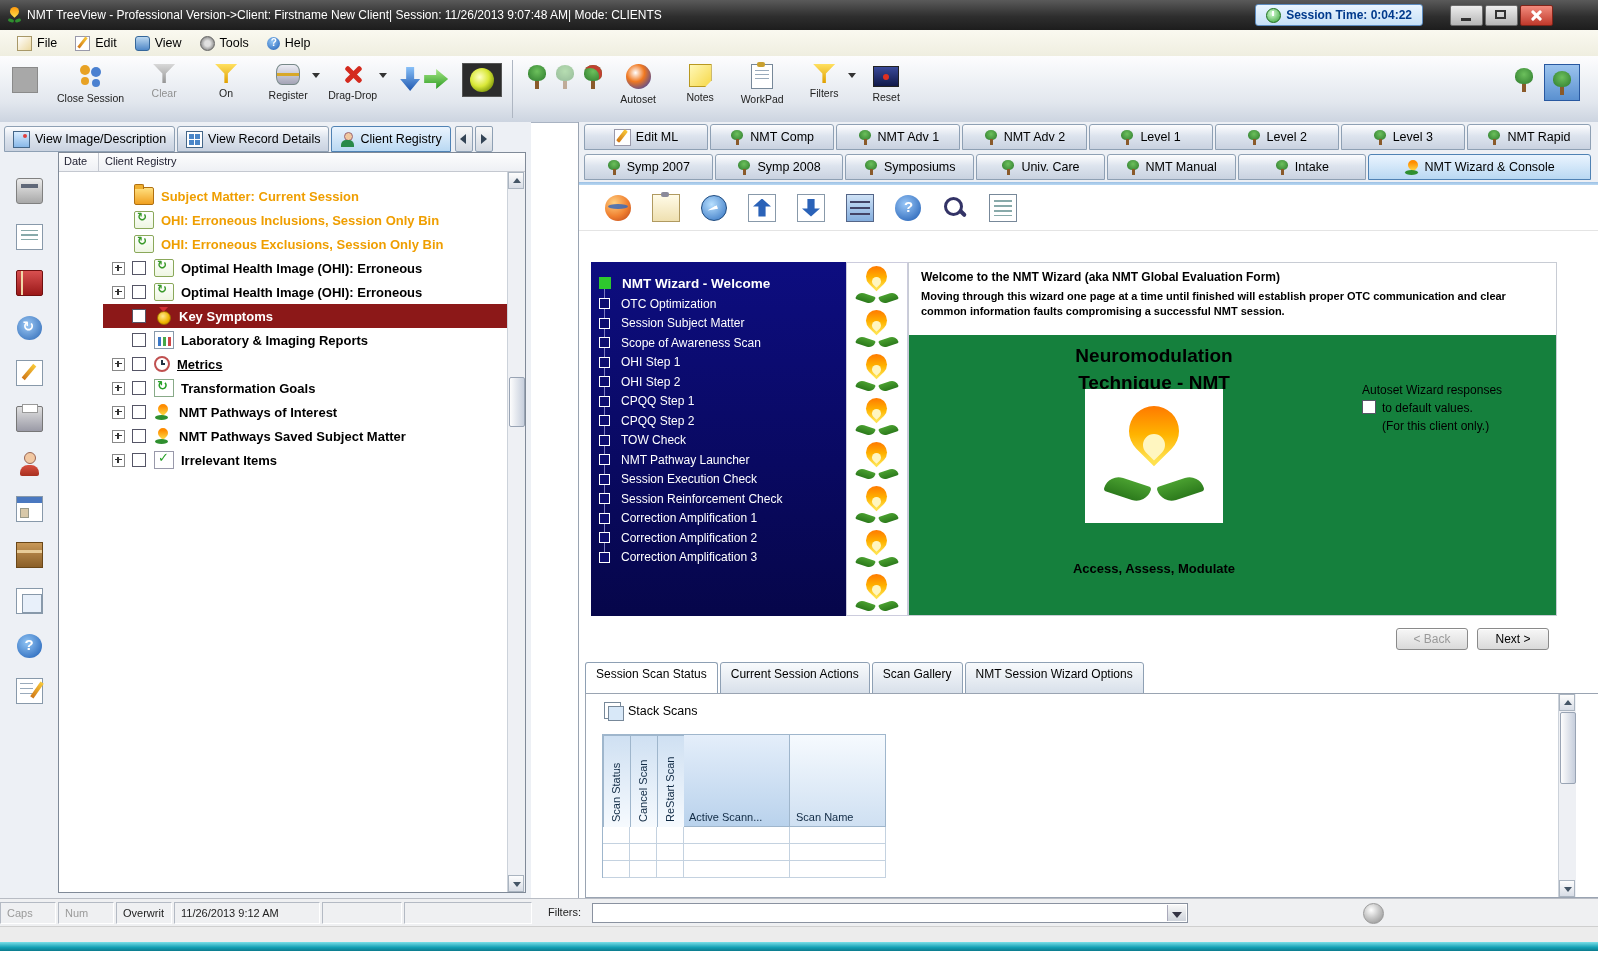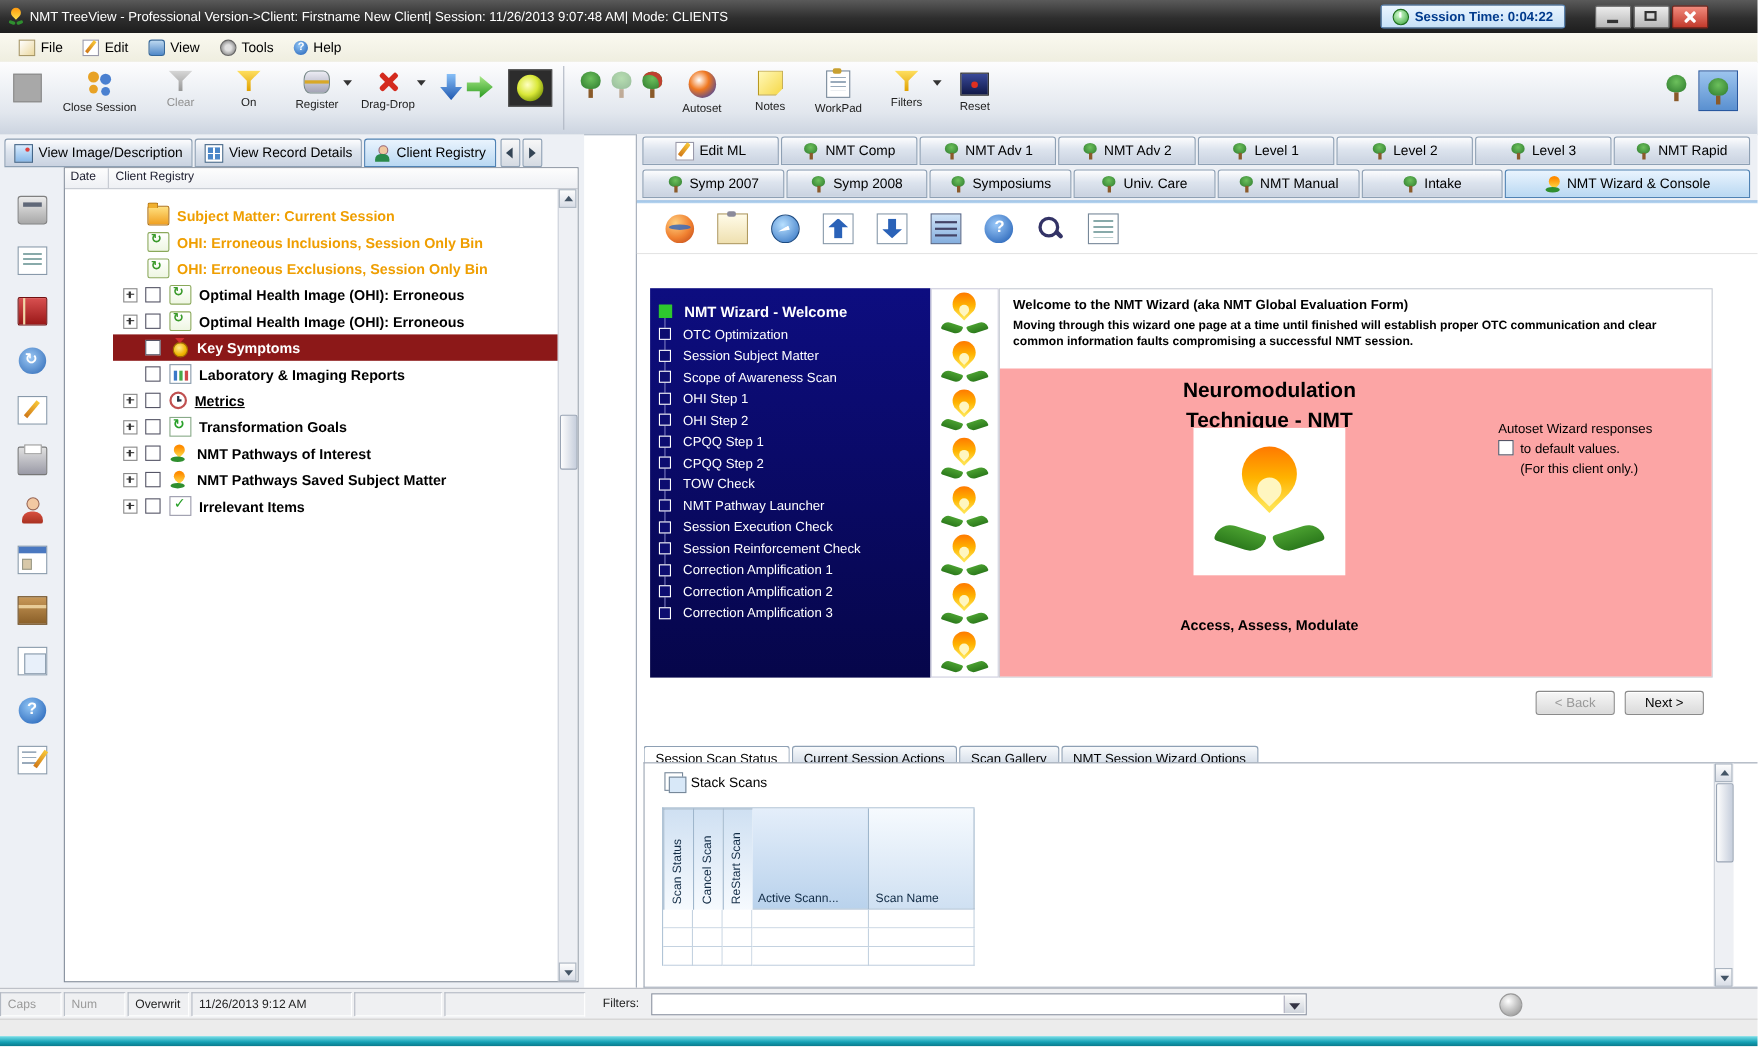--- a/index.html
+++ b/index.html
@@ -229,40 +229,40 @@
   .flame{position:relative;width:44px;height:40px;margin:0 auto;flex:none;}
   .flame i{position:absolute;}
   .flame .fb{left:11px;top:1px;width:21px;height:21px;background:linear-gradient(135deg,#ffe14d 10%,#ffb300 45%,#ff7a00 85%);border-radius:0 50% 50% 50%;transform:rotate(-135deg);}
   .flame .fi{left:17px;top:12px;width:9px;height:9px;background:#fff6c0;border-radius:0 50% 50% 50%;transform:rotate(-135deg);}
   .flame .ll{left:1px;bottom:3px;width:19px;height:8px;background:linear-gradient(#4aa030,#2c7a1c);border-radius:10px 2px 10px 2px;transform:rotate(18deg);}
   .flame .lr{right:1px;bottom:3px;width:19px;height:8px;background:linear-gradient(#4aa030,#2c7a1c);border-radius:2px 10px 2px 10px;transform:rotate(-18deg);}
   .wiz-content{position:absolute;left:329px;top:0;width:649px;height:100%;border:1px solid #c8ccd4;box-sizing:border-box;background:#fff;}
   .wc-head{padding:7px 12px 0;}
   .wc-title{font-size:12px;font-weight:bold;}
   .wc-body{font-size:11px;font-weight:bold;margin-top:5px;line-height:1.4;max-width:620px;}
-  .wc-blue{position:absolute;left:0;right:0;top:72px;bottom:0;background:#fca5a5;}
+  .wc-blue{position:absolute;left:0;right:0;top:72px;bottom:0;background:#15803d;}
   .brand{position:absolute;left:30px;top:8px;width:430px;text-align:center;font-size:19px;font-weight:bold;line-height:1.4;}
   .logo-box{position:absolute;left:176px;top:54px;width:138px;height:134px;background:#fff;display:flex;align-items:center;justify-content:center;}
   .flame-big{position:relative;width:104px;height:104px;}
   .flame-big i{position:absolute;}
   .flame-big .fb{left:27px;top:2px;width:50px;height:50px;background:linear-gradient(135deg,#ffe14d 10%,#ffb300 45%,#ff7a00 85%);border-radius:0 50% 50% 50%;transform:rotate(-135deg);}
   .flame-big .fi{left:41px;top:30px;width:22px;height:22px;background:#fff6c0;border-radius:0 50% 50% 50%;transform:rotate(-135deg);}
   .flame-big .ll{left:3px;bottom:10px;width:45px;height:18px;background:linear-gradient(#4aa030,#2c7a1c);border-radius:20px 4px 20px 4px;transform:rotate(18deg);}
   .flame-big .lr{right:3px;bottom:10px;width:45px;height:18px;background:linear-gradient(#4aa030,#2c7a1c);border-radius:4px 20px 4px 20px;transform:rotate(-18deg);}
   .tagline{position:absolute;left:30px;top:226px;width:430px;text-align:center;font-weight:bold;font-size:13px;}
   .autoset{position:absolute;right:16px;top:46px;width:178px;font-size:12px;line-height:1.5;}
   .as-cb{display:inline-block;width:12px;height:12px;border:1px solid #556;background:#fff;margin-right:6px;vertical-align:-2px;margin-left:-20px;}
   .as-l2{padding-left:20px;}
   .wiz-btns{position:absolute;left:329px;top:506px;width:649px;display:flex;justify-content:flex-end;gap:9px;padding-right:8px;box-sizing:border-box;}
   .btn{width:72px;height:22px;font-size:12px;background:linear-gradient(#f7f7f7,#dadada);border:1px solid #8a8a8a;border-radius:3px;box-shadow:inset 0 1px 0 #fff;font-family:inherit;}
   .btn.back{color:#999;}
 
   
   .bottom-tabs{position:absolute;left:6px;top:546px;display:flex;align-items:flex-end;height:26px;}
-  .btab{height:16px;box-sizing:border-box;border:1px solid #8ea0b4;background:linear-gradient(#f8fafc,#d8e0ea);padding:4px 10px;font-size:12px;border-radius:3px 3px 0 0;margin-right:2px;white-space:nowrap;cursor:default;margin-top:20px;}
+  .btab{height:32px;box-sizing:border-box;border:1px solid #8ea0b4;background:linear-gradient(#f8fafc,#d8e0ea);padding:4px 10px;font-size:12px;border-radius:3px 3px 0 0;margin-right:2px;white-space:nowrap;cursor:default;margin-top:20px;}
   .btab.active{background:#fff;border-bottom-color:#fff;}
   .scan-panel{position:absolute;left:6px;top:571px;right:0;bottom:0;background:#fff;border:1px solid #9aa4b2;border-right:none;box-sizing:border-box;}
   .stack-head{display:flex;align-items:center;gap:7px;padding:8px 0 0 18px;font-size:12.5px;}
   .stack-ico{width:15px;height:15px;position:relative;background:#fff;border:1px solid #778899;flex:none;}
   .stack-ico::before{content:"";position:absolute;left:3px;top:3px;width:14px;height:13px;background:#d8e8f8;border:1px solid #778899;}
   .scan-grid{position:absolute;left:16px;top:40px;border-left:1px solid #9fb6cc;border-top:1px solid #9fb6cc;display:grid;grid-template-columns:27px 27px 27px 106px 96px;grid-template-rows:92px 17px 17px 17px;}
   .sth{background:linear-gradient(180deg,#f6fafe,#cfe0f2);border-right:1px solid #9fb6cc;border-bottom:1px solid #9fb6cc;font-size:11px;color:#102a44;overflow:hidden;}
   .sth.rot{writing-mode:vertical-rl;transform:rotate(180deg);padding:5px 6px;display:flex;justify-content:flex-start;}
   .sth.wide{display:flex;align-items:flex-end;padding:3px 5px;background:linear-gradient(180deg,#e4eefa,#b9d2ec);}
   .sth.wide2{display:flex;align-items:flex-end;padding:3px 6px;}

